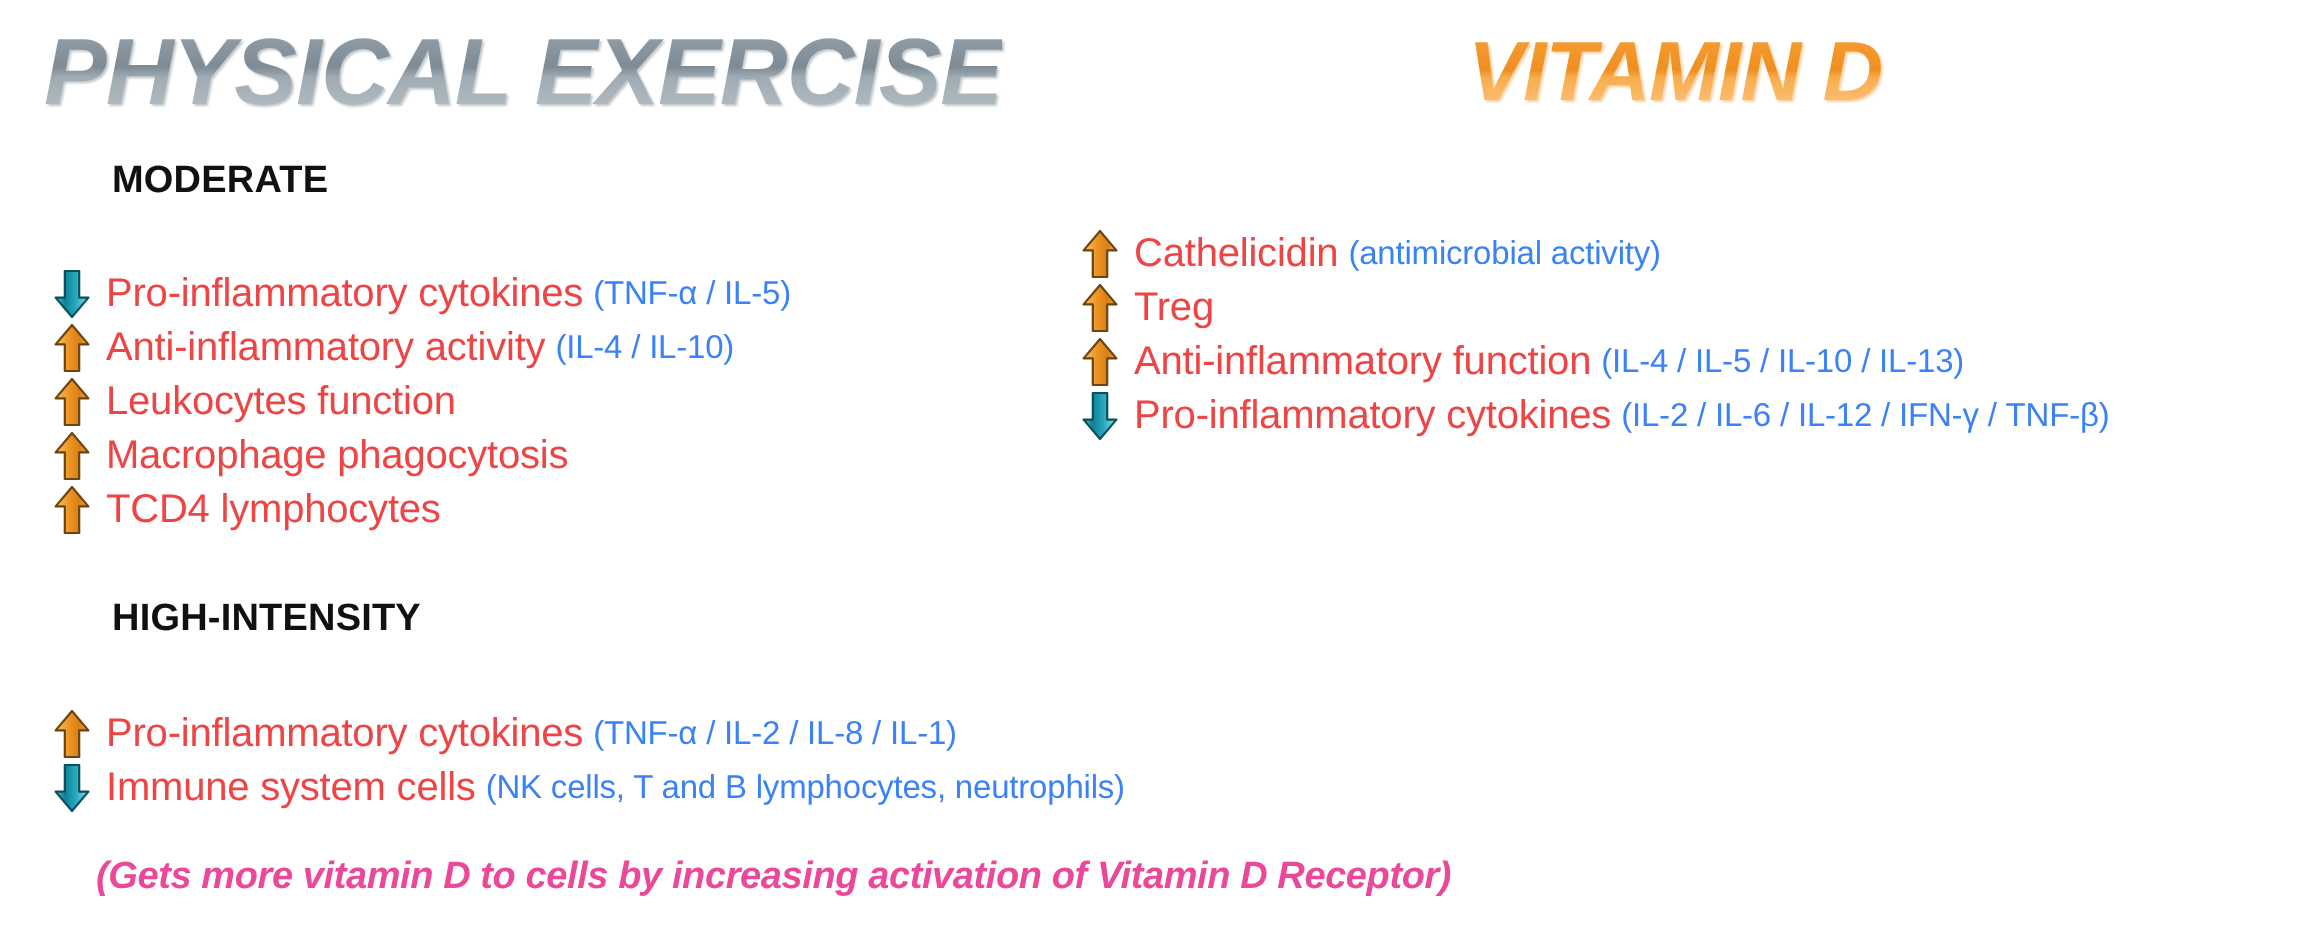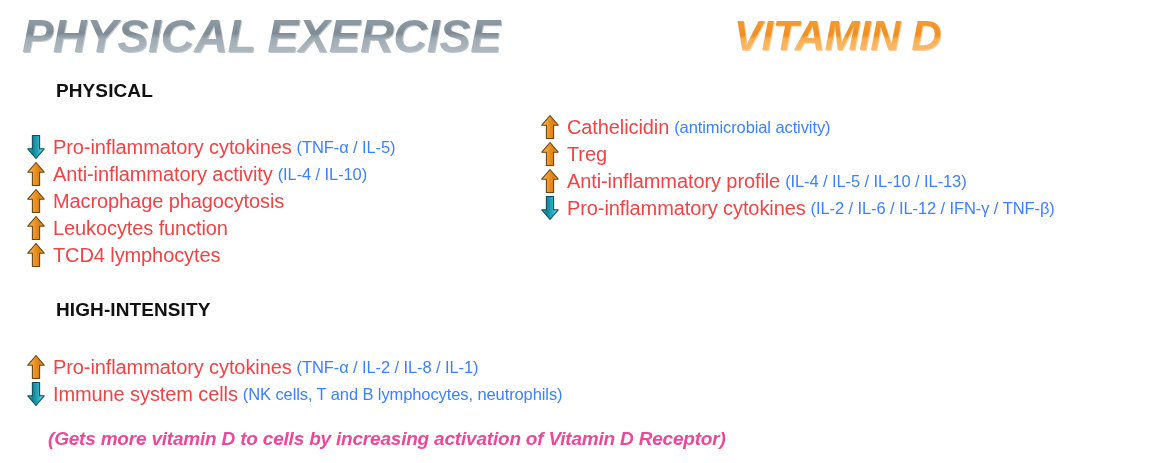--- a/index.html
+++ b/index.html
@@ -116,21 +116,21 @@
     letter-spacing: -0.2px;
   }
 </style>
 </head>
 <body>
 
 <div class="title" id="title-exercise">PHYSICAL EXERCISE</div>
 
 <div class="title" id="title-vitamind">VITAMIN D</div>
 
-<div class="subhead" id="subhead-moderate">PHYSICAL</div>
+<div class="subhead" id="subhead-moderate">MODERATE</div>
 
 <div class="subhead" id="subhead-high">HIGH-INTENSITY</div>
 
 <div class="list" id="list-moderate">
     <div class="row">
       <span style="display: inline-flex;">
         <svg class="arrow" viewBox="0 0 20 26" xmlns="http://www.w3.org/2000/svg" aria-hidden="true">
           <defs>
             <linearGradient id="ag0" x1="0" y1="0" x2="1" y2="0">
               <stop offset="0%" stop-color="#8fdff0"></stop>
@@ -159,47 +159,47 @@
           <path d="M10 1.5 L18.2 11.2 L13.6 11.2 L13.6 24.5 L6.4 24.5 L6.4 11.2 L1.8 11.2 Z" fill="url(#ag1)" stroke="#6b4410" stroke-width="1.1" stroke-linejoin="round"></path>
         </svg>
       </span>
       <span class="row-text">Anti-inflammatory activity</span>
       <span class="row-note">(IL-4 / IL-10)</span>
     </div>
     <div class="row">
       <span style="display: inline-flex;">
         <svg class="arrow" viewBox="0 0 20 26" xmlns="http://www.w3.org/2000/svg" aria-hidden="true">
           <defs>
+            <linearGradient id="ag2" x1="0" y1="0" x2="1" y2="0">
+              <stop offset="0%" stop-color="#f6c071"></stop>
+              <stop offset="38%" stop-color="#ef9728"></stop>
+              <stop offset="72%" stop-color="#d97f14"></stop>
+              <stop offset="100%" stop-color="#f3ab4e"></stop>
+            </linearGradient>
+          </defs>
+          <path d="M10 1.5 L18.2 11.2 L13.6 11.2 L13.6 24.5 L6.4 24.5 L6.4 11.2 L1.8 11.2 Z" fill="url(#ag2)" stroke="#6b4410" stroke-width="1.1" stroke-linejoin="round"></path>
+        </svg>
+      </span>
+      <span class="row-text">Leukocytes function</span>
+    </div>
+    <div class="row">
+      <span style="display: inline-flex;">
+        <svg class="arrow" viewBox="0 0 20 26" xmlns="http://www.w3.org/2000/svg" aria-hidden="true">
+          <defs>
             <linearGradient id="ag3" x1="0" y1="0" x2="1" y2="0">
               <stop offset="0%" stop-color="#f6c071"></stop>
               <stop offset="38%" stop-color="#ef9728"></stop>
               <stop offset="72%" stop-color="#d97f14"></stop>
               <stop offset="100%" stop-color="#f3ab4e"></stop>
             </linearGradient>
           </defs>
           <path d="M10 1.5 L18.2 11.2 L13.6 11.2 L13.6 24.5 L6.4 24.5 L6.4 11.2 L1.8 11.2 Z" fill="url(#ag3)" stroke="#6b4410" stroke-width="1.1" stroke-linejoin="round"></path>
         </svg>
       </span>
       <span class="row-text">Macrophage phagocytosis</span>
-    </div>
-    <div class="row">
-      <span style="display: inline-flex;">
-        <svg class="arrow" viewBox="0 0 20 26" xmlns="http://www.w3.org/2000/svg" aria-hidden="true">
-          <defs>
-            <linearGradient id="ag2" x1="0" y1="0" x2="1" y2="0">
-              <stop offset="0%" stop-color="#f6c071"></stop>
-              <stop offset="38%" stop-color="#ef9728"></stop>
-              <stop offset="72%" stop-color="#d97f14"></stop>
-              <stop offset="100%" stop-color="#f3ab4e"></stop>
-            </linearGradient>
-          </defs>
-          <path d="M10 1.5 L18.2 11.2 L13.6 11.2 L13.6 24.5 L6.4 24.5 L6.4 11.2 L1.8 11.2 Z" fill="url(#ag2)" stroke="#6b4410" stroke-width="1.1" stroke-linejoin="round"></path>
-        </svg>
-      </span>
-      <span class="row-text">Leukocytes function</span>
     </div>
     <div class="row">
       <span style="display: inline-flex;">
         <svg class="arrow" viewBox="0 0 20 26" xmlns="http://www.w3.org/2000/svg" aria-hidden="true">
           <defs>
             <linearGradient id="ag4" x1="0" y1="0" x2="1" y2="0">
               <stop offset="0%" stop-color="#f6c071"></stop>
               <stop offset="38%" stop-color="#ef9728"></stop>
               <stop offset="72%" stop-color="#d97f14"></stop>
               <stop offset="100%" stop-color="#f3ab4e"></stop>
@@ -290,21 +290,21 @@
             <linearGradient id="ag9" x1="0" y1="0" x2="1" y2="0">
               <stop offset="0%" stop-color="#f6c071"></stop>
               <stop offset="38%" stop-color="#ef9728"></stop>
               <stop offset="72%" stop-color="#d97f14"></stop>
               <stop offset="100%" stop-color="#f3ab4e"></stop>
             </linearGradient>
           </defs>
           <path d="M10 1.5 L18.2 11.2 L13.6 11.2 L13.6 24.5 L6.4 24.5 L6.4 11.2 L1.8 11.2 Z" fill="url(#ag9)" stroke="#6b4410" stroke-width="1.1" stroke-linejoin="round"></path>
         </svg>
       </span>
-      <span class="row-text">Anti-inflammatory profile</span>
+      <span class="row-text">Anti-inflammatory function</span>
       <span class="row-note">(IL-4 / IL-5 / IL-10 / IL-13)</span>
     </div>
     <div class="row">
       <span style="display: inline-flex;">
         <svg class="arrow" viewBox="0 0 20 26" xmlns="http://www.w3.org/2000/svg" aria-hidden="true">
           <defs>
             <linearGradient id="ag10" x1="0" y1="0" x2="1" y2="0">
               <stop offset="0%" stop-color="#8fdff0"></stop>
               <stop offset="38%" stop-color="#28a9c0"></stop>
               <stop offset="72%" stop-color="#0d8195"></stop>

